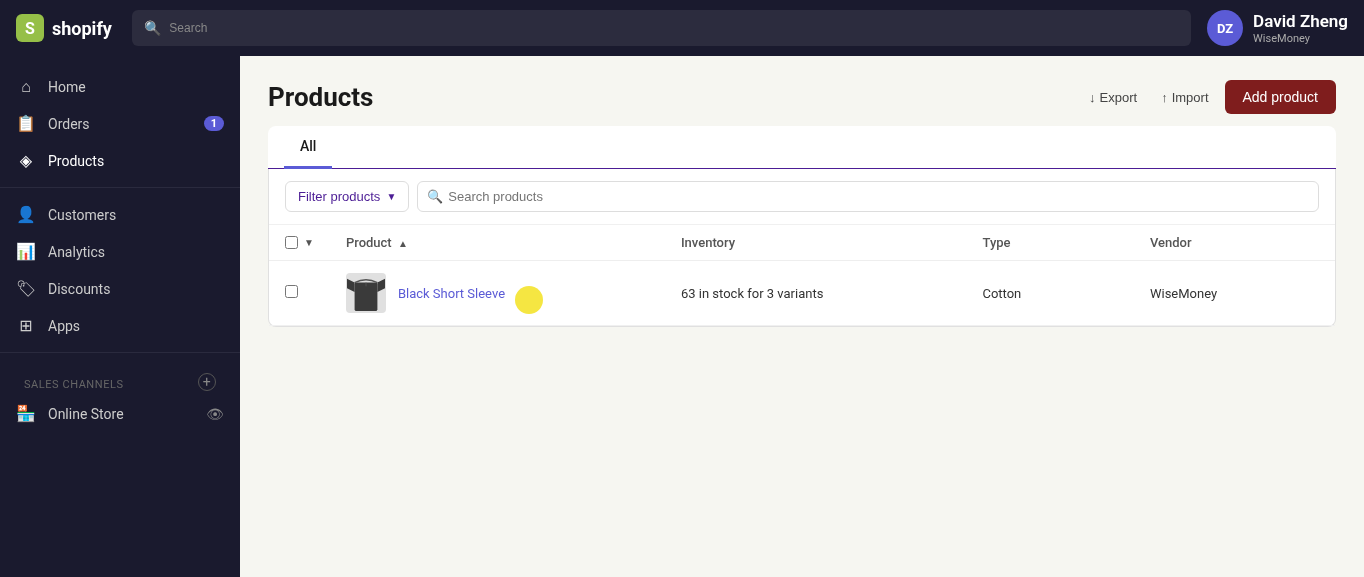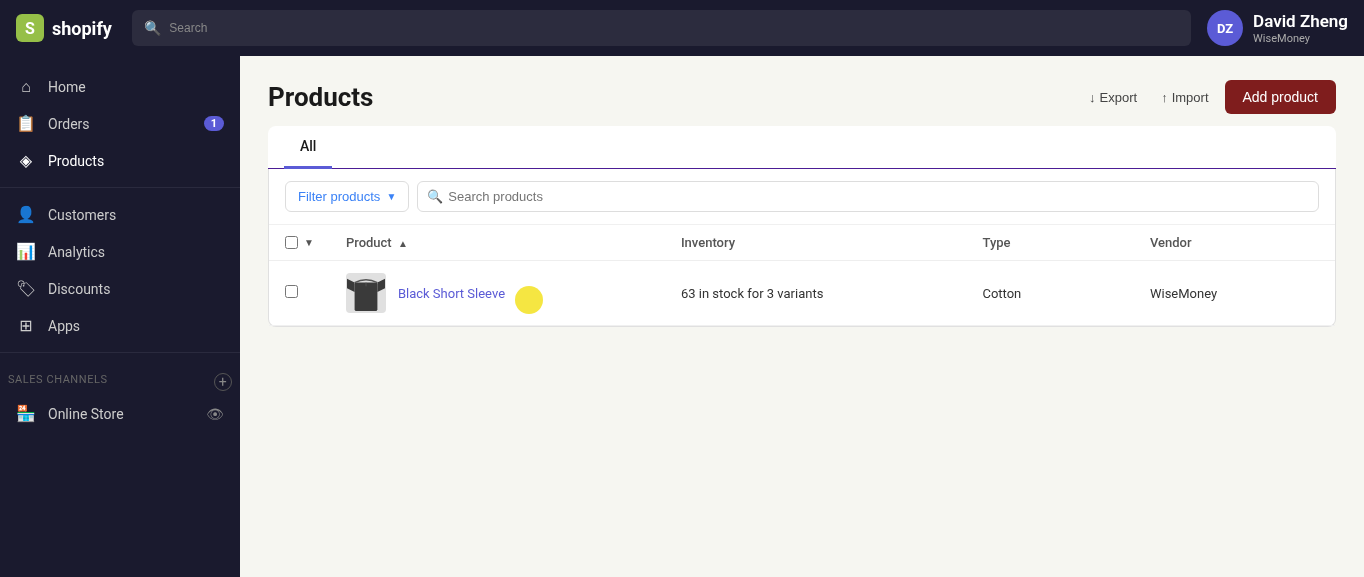--- a/index.html
+++ b/index.html
@@ -119,25 +119,25 @@
       padding: 7px 16px;
       font-size: 13px;
       color: #aaa;
       cursor: pointer;
       text-decoration: none;
     }
     .sidebar-sub-item.active { color: #5b8dee; font-weight: 500; }
     .sidebar-section-title {
       font-size: 11px;
       color: #666;
-      padding: 12px 8px 4px;
+      padding: 12px 24px 4px;
       text-transform: uppercase;
       letter-spacing: 0.05em;
       display: flex;
-      align-items: flex-start;
+      align-items: flex-end;
       justify-content: space-between;
     }
     .sidebar-section-title .add-btn {
       width: 18px;
       height: 18px;
       border-radius: 50%;
       border: 1px solid #555;
       display: flex;
       align-items: center;
       justify-content: center;
@@ -225,21 +225,21 @@
     .filter-btn {
       background: white;
       border: 1px solid #ddd;
       border-radius: 6px;
       padding: 7px 12px;
       font-size: 13px;
       cursor: pointer;
       display: flex;
       align-items: center;
       gap: 6px;
-      color: #3b82f6;
+      color: #4c1d95;
     }
     .search-wrapper {
       flex: 1;
       position: relative;
       display: flex;
       align-items: center;
     }
     .search-wrapper .search-icon {
       position: absolute;
       left: 10px;

